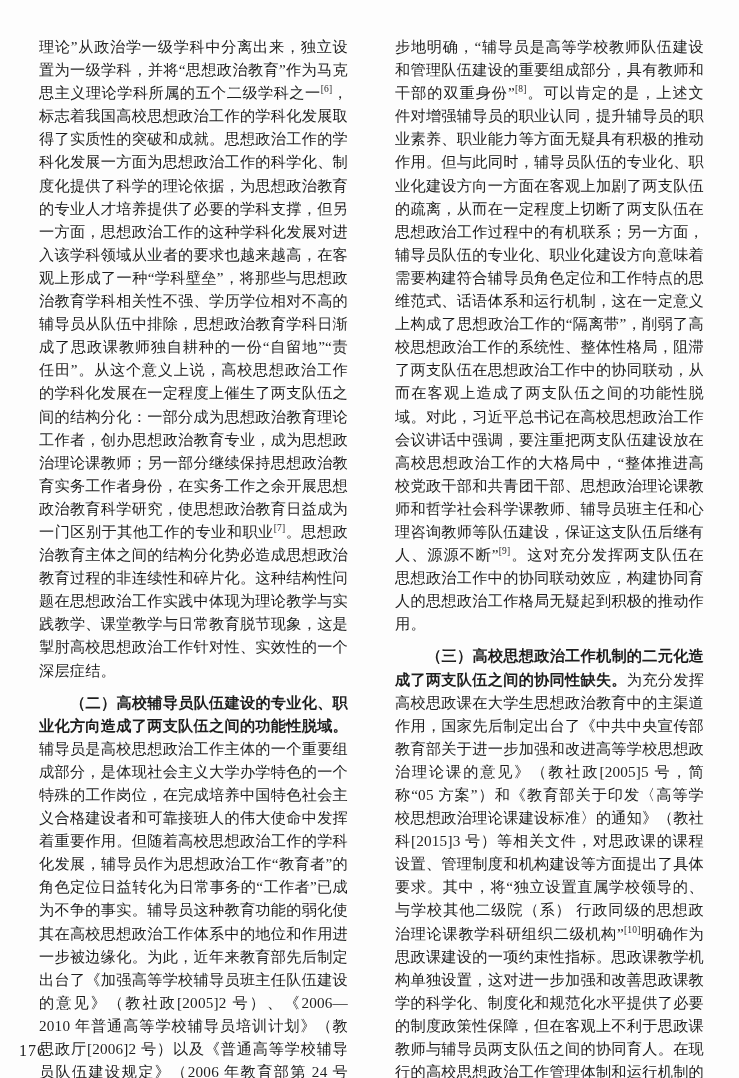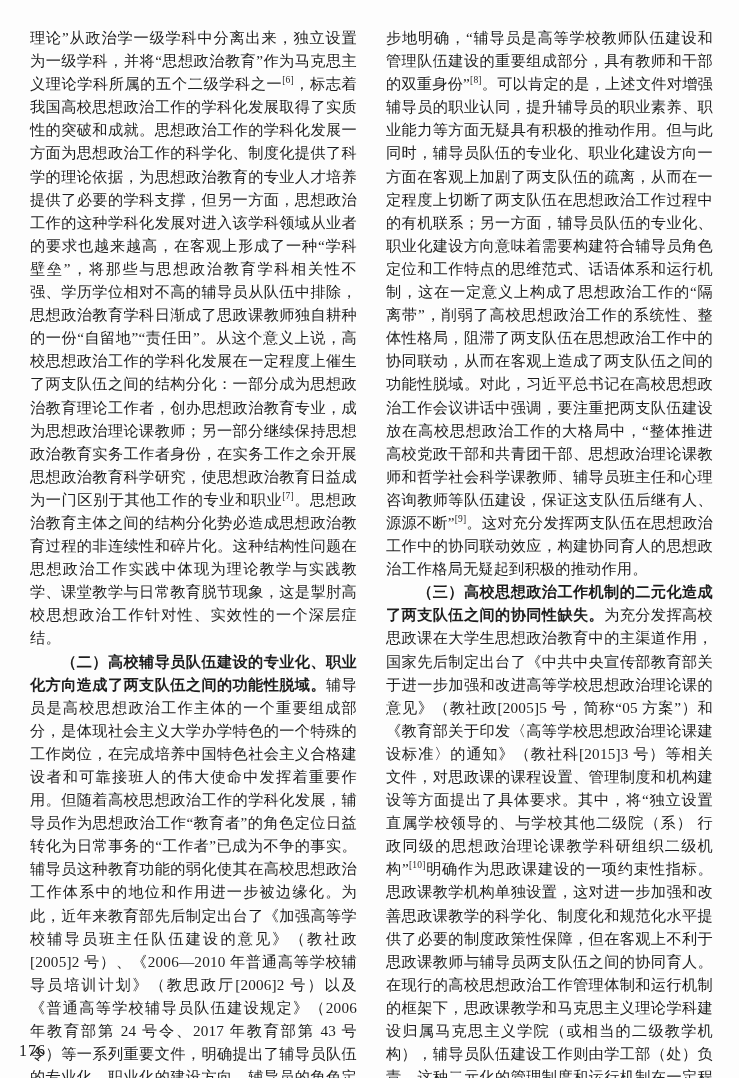--- a/index.html
+++ b/index.html
@@ -16,21 +16,21 @@
     display:flex; gap:29px;
   }
   .col {
     width:327px;
     font-size:15.2px;
     line-height:23.1px;
     text-align:justify;
     text-justify:inter-ideograph;
     letter-spacing:0.2px;
   }
-  .para { margin:0; padding:0; }
+  .para { margin:9px; padding:0; }
   .para.indent { text-indent:2.05em; }
   .heading {
     font-weight:700;
     font-family:Liberation Sans, sans-serif;
   }
   sup.fnref {
     font-size:9.5px;
     line-height:0;
     vertical-align:super;
   }

